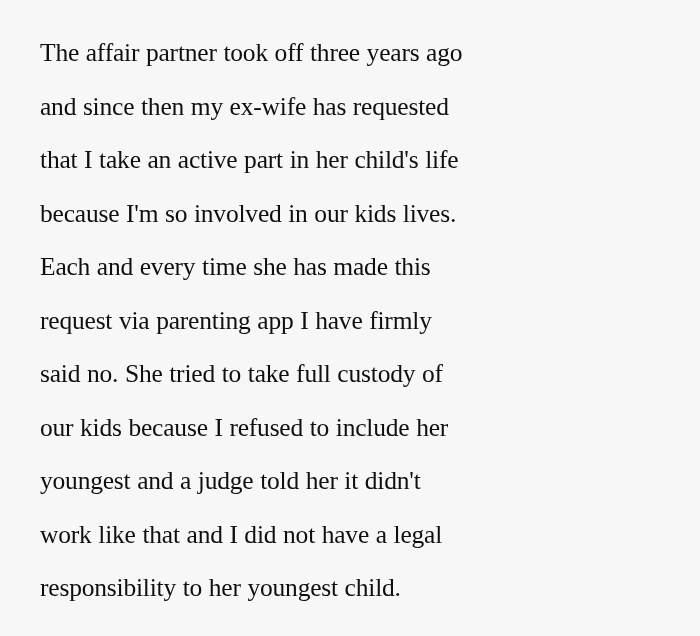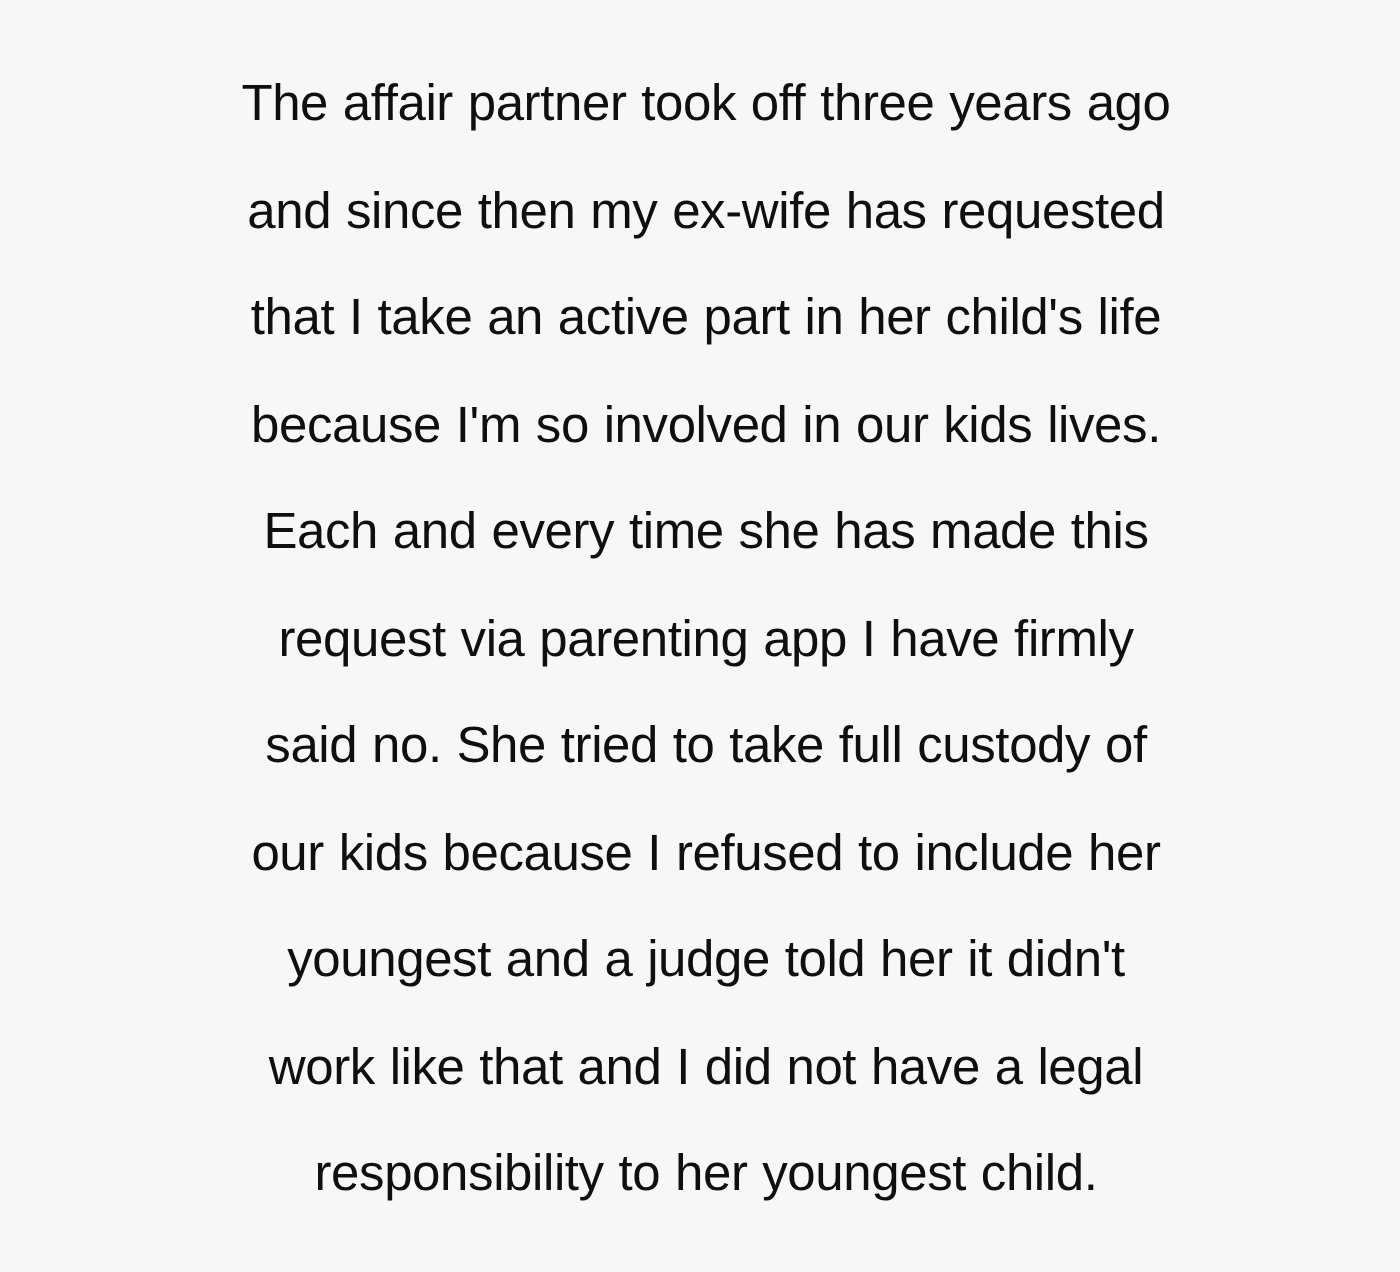--- a/index.html
+++ b/index.html
@@ -15,29 +15,29 @@
   }
   .page {
     box-sizing: border-box;
     width: 700px;
     height: 636px;
     background: #f7f7f7;
     padding: 26px 34px 20px 40px;
     display: block;
   }
   .story-text {
-    font-family: Liberation Sans, sans-serif;
+    font-family: Liberation Serif, serif;
     font-size: 25.5px;
     line-height: 53.5px;
     color: #0f0f0f;
     letter-spacing: -0.2px;
     word-spacing: 0.5px;
     white-space: pre-wrap;
     margin: 0;
-    text-align: center;
+    text-align: left;
   }
 </style>
 </head>
 <body>
 
 <div class="page">
   <p class="story-text">The affair partner took off three years ago
 and since then my ex-wife has requested
 that I take an active part in her child's life
 because I'm so involved in our kids lives.

